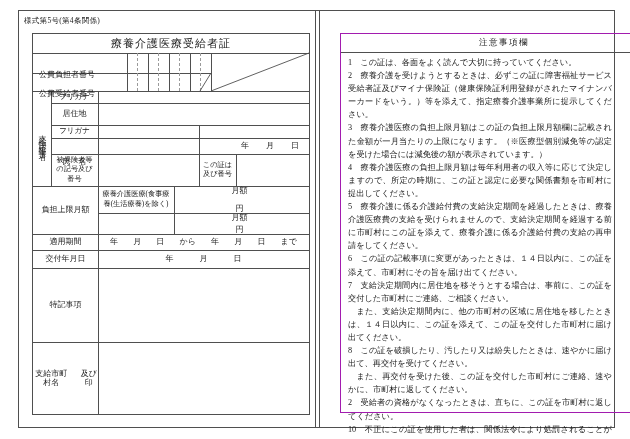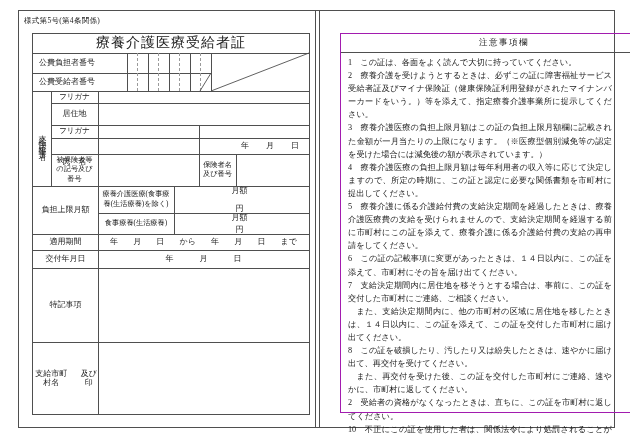--- a/index.html
+++ b/index.html
@@ -16,24 +16,24 @@
 
   
   .cert{position:absolute;left:32px;top:33px;width:276px;height:380px;
     border:1px solid #4f4f4f;box-sizing:content-box;}
   .hl{position:absolute;height:1px;background:#4f4f4f;}
   .vl{position:absolute;width:1px;background:#4f4f4f;}
   .vld{position:absolute;width:0;border-left:1px dashed #9a9a9a;}
   .lbl{position:absolute;display:flex;align-items:center;justify-content:center;
     text-align:center;font-size:8px;line-height:1.15;box-sizing:border-box;}
   .lbl.small{font-size:7.2px;line-height:9.5px;}
-  .left-pad{justify-content:flex-start;padding-left:6px;text-align:left;}
+  .left-pad{justify-content:flex-start;padding-left:6px;text-align:left;margin-top:12px;}
   .vertical{writing-mode:vertical-rl;text-orientation:upright;letter-spacing:3px;
     font-size:8px;}
-  .cert-title{font-size:14px;letter-spacing:1px;}
+  .cert-title{font-size:11px;letter-spacing:1px;}
   .amount-row{justify-content:space-between;padding-left:5px;padding-right:9px;flex-direction:column;}
   .ymd-end{justify-content:flex-end;gap:17px;padding-right:10px;}
   .spread{justify-content:space-between;padding-left:12px;padding-right:12px;}
   .centered-gap{gap:26px;}
   .two-line{flex-direction:column;gap:0;}
   .muni{flex-direction:row;gap:10px;}
   .diag{position:absolute;left:0;top:0;pointer-events:none;}
 
   
   .notes{position:absolute;left:340px;top:33px;width:328px;height:380px;
@@ -111,31 +111,30 @@
       <span>番号</span>
     </div>
 
     <div class="lbl ymd-end" style="left:166px;top:104px;width:110px;height:16px;">
       <span>年</span>
       <span>月</span>
       <span>日</span>
     </div>
 
     <div class="lbl small two-line" style="left:166px;top:120px;width:37px;height:32px;">
-      <span>保険者名</span>
+      <span>この証は</span>
       <span>及び番号</span>
     </div>
 
     <div class="lbl" style="left:0;top:152px;width:65px;height:48px;">負担上限月額</div>
     <div class="lbl small" style="left:65px;top:152px;width:76px;height:27px;padding:0 2px;">療養介護医療(食事療養(生活療養)を除く)</div>
     <div class="lbl amount-row" style="left:141px;top:152px;width:135px;height:27px;">
       <span>月額</span>
       <span>円</span>
     </div>
-    <div class="lbl small" style="left:65px;top:179px;width:76px;height:21px;padding:0 2px;">食事療養(生活療養)</div>
     <div class="lbl amount-row" style="left:141px;top:179px;width:135px;height:21px;">
       <span>月額</span>
       <span>円</span>
     </div>
 
     <div class="lbl" style="left:0;top:200px;width:65px;height:16px;">適用期間</div>
     <div class="lbl spread" style="left:65px;top:200px;width:211px;height:16px;">
       <span>年</span>
       <span>月</span>
       <span>日</span>

